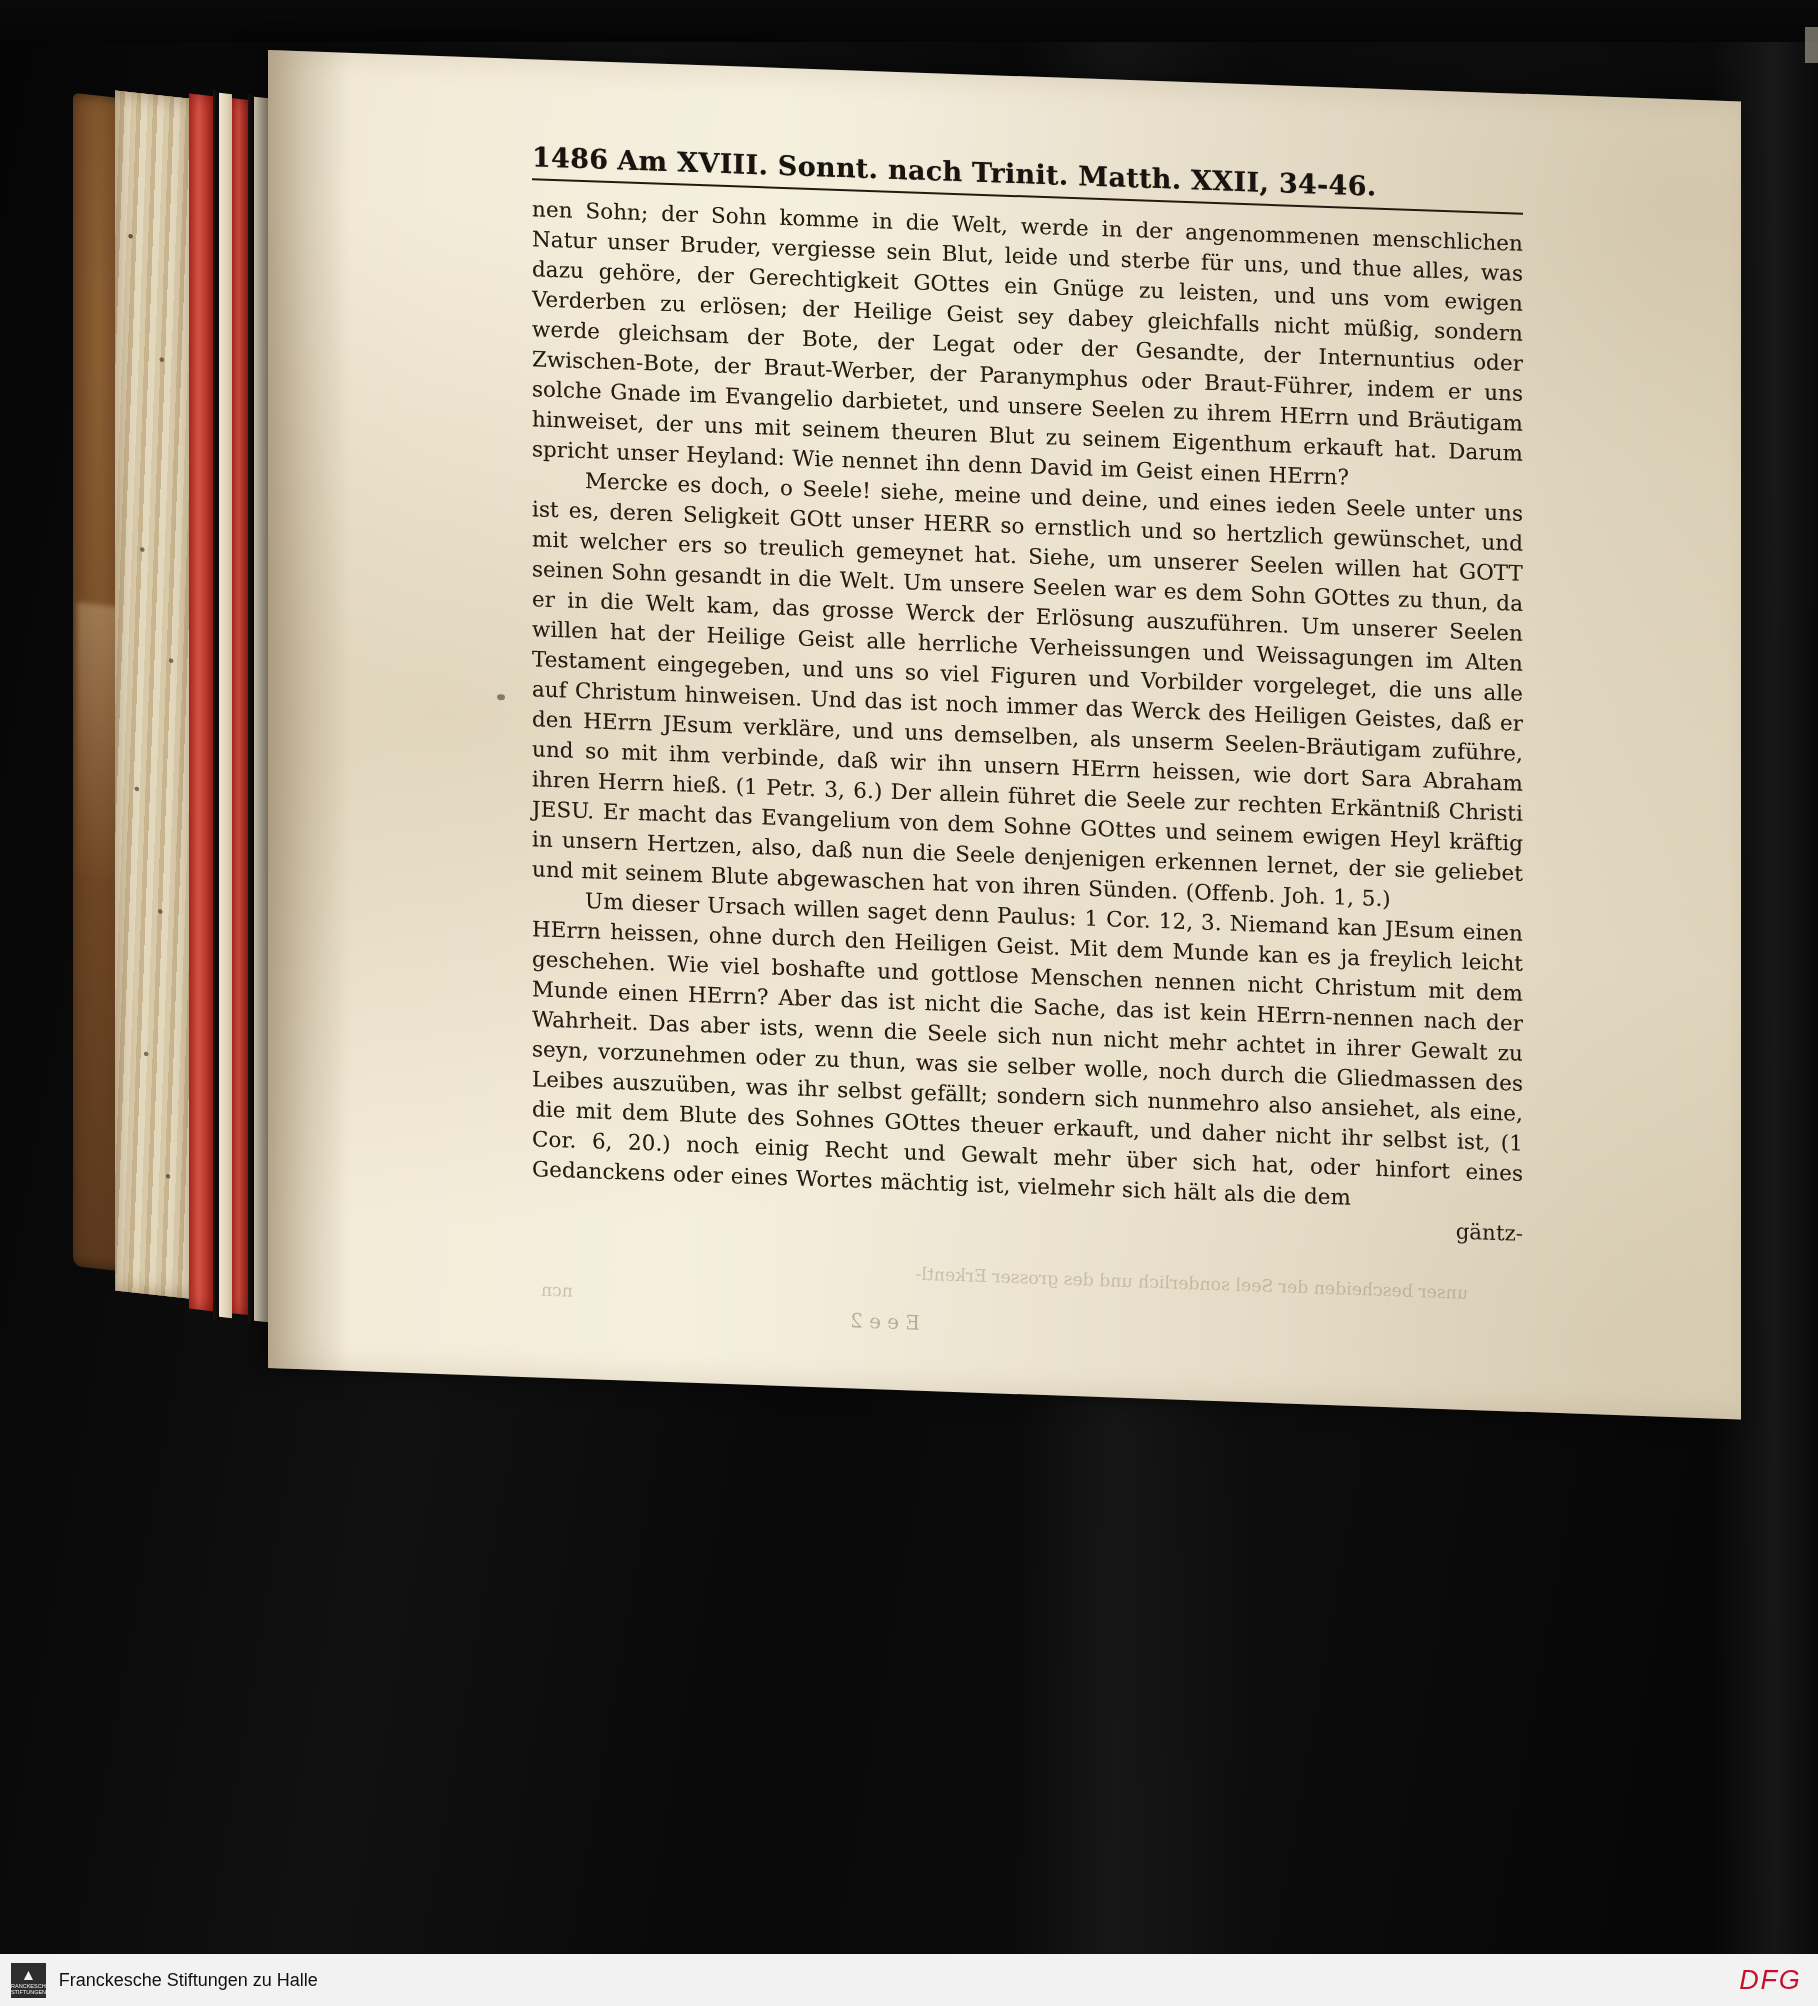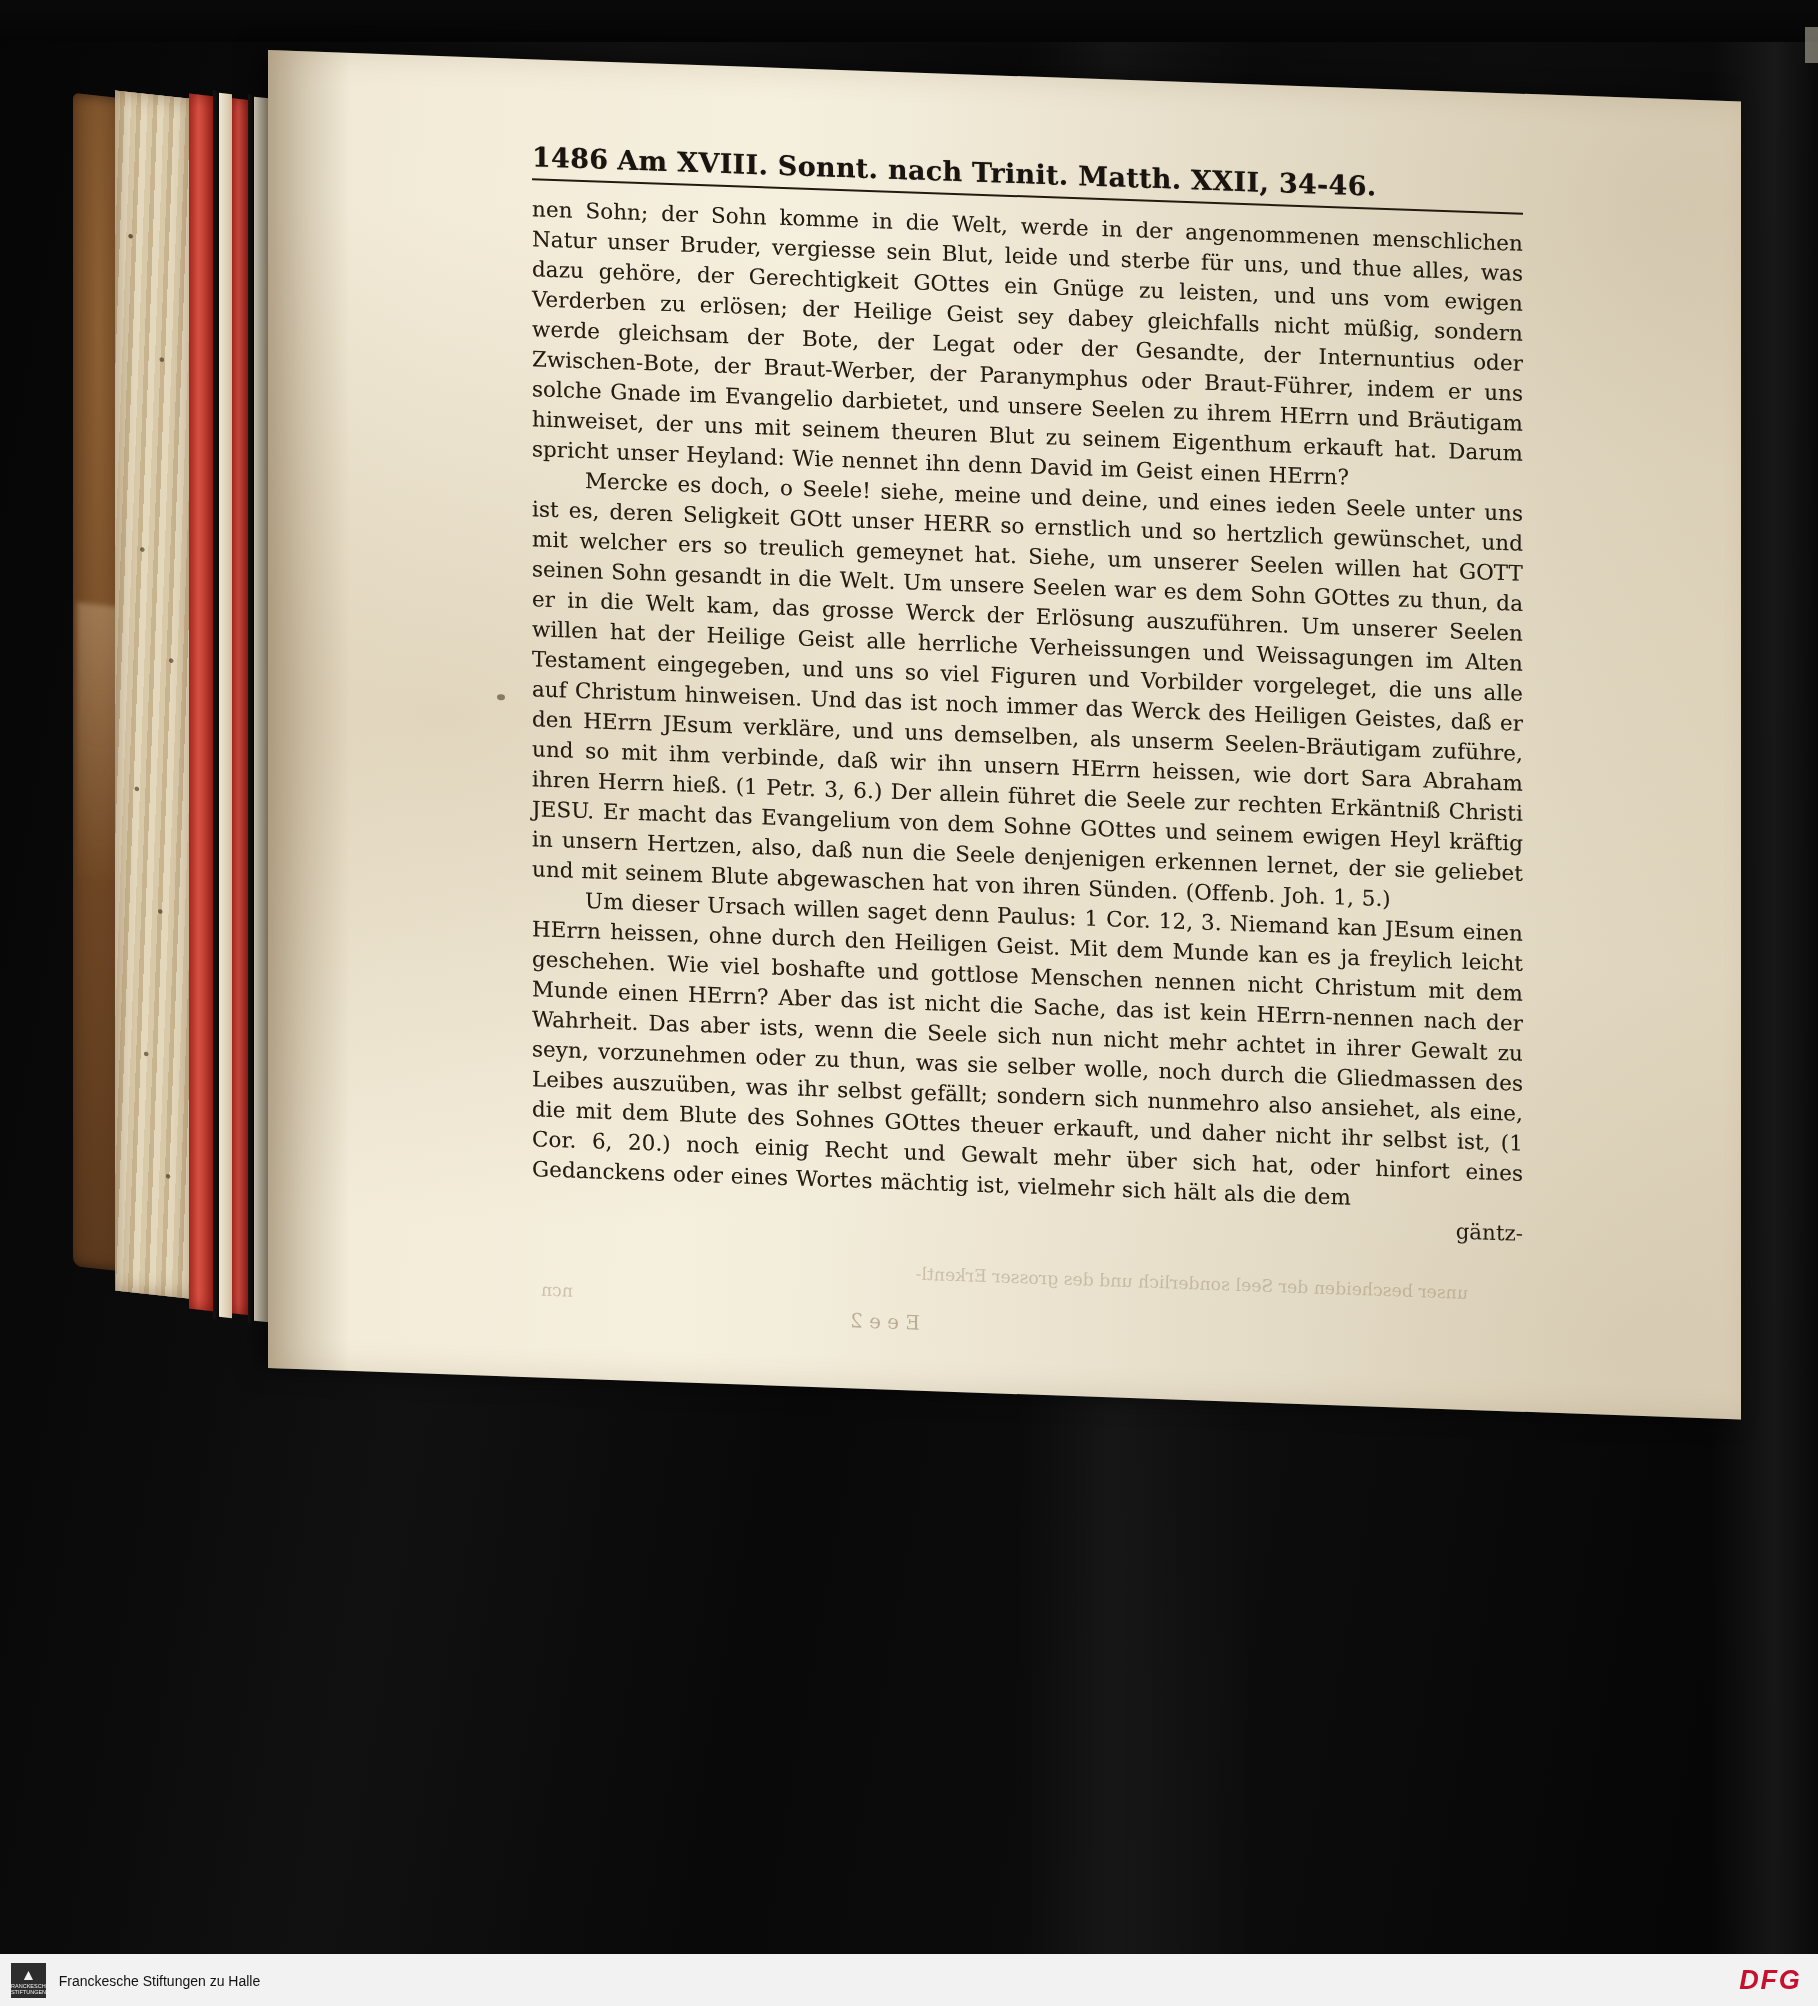--- a/index.html
+++ b/index.html
@@ -257,28 +257,28 @@
     text-align: center;
   }
   .footer-logo .mark {
     font-size: 15.5px;
     line-height: 15.5px;
     margin-bottom: 1.8px;
   }
   .footer-text {
     margin-left: 12.7px;
     font-family: "Liberation Sans", sans-serif;
-    font-size: 14px;
+    font-size: 18px;
     color: #111;
   }
   .footer-dfg {
     margin-left: auto;
     margin-right: 16.4px;
     font-family: "Liberation Sans", sans-serif;
-    font-weight: bold;
+    font-weight: normal;
     font-style: italic;
     font-size: 27px;
     letter-spacing: 1.8px;
     color: #c8102e;
   }
 </style>
 </head>
 <body>
 
 <div class="backdrop">

